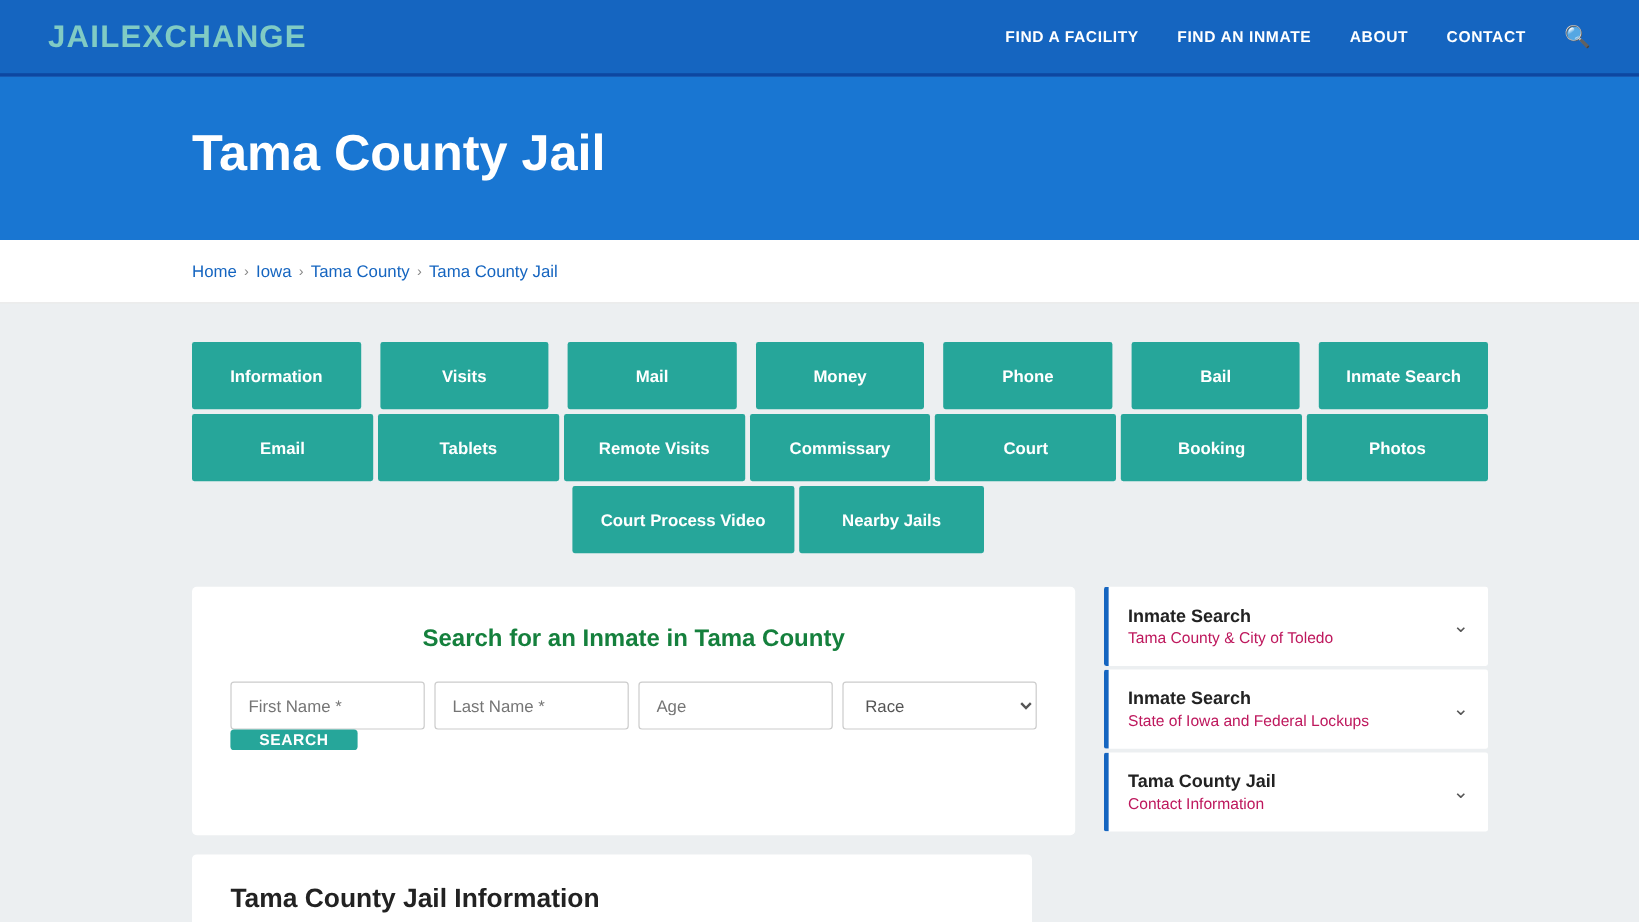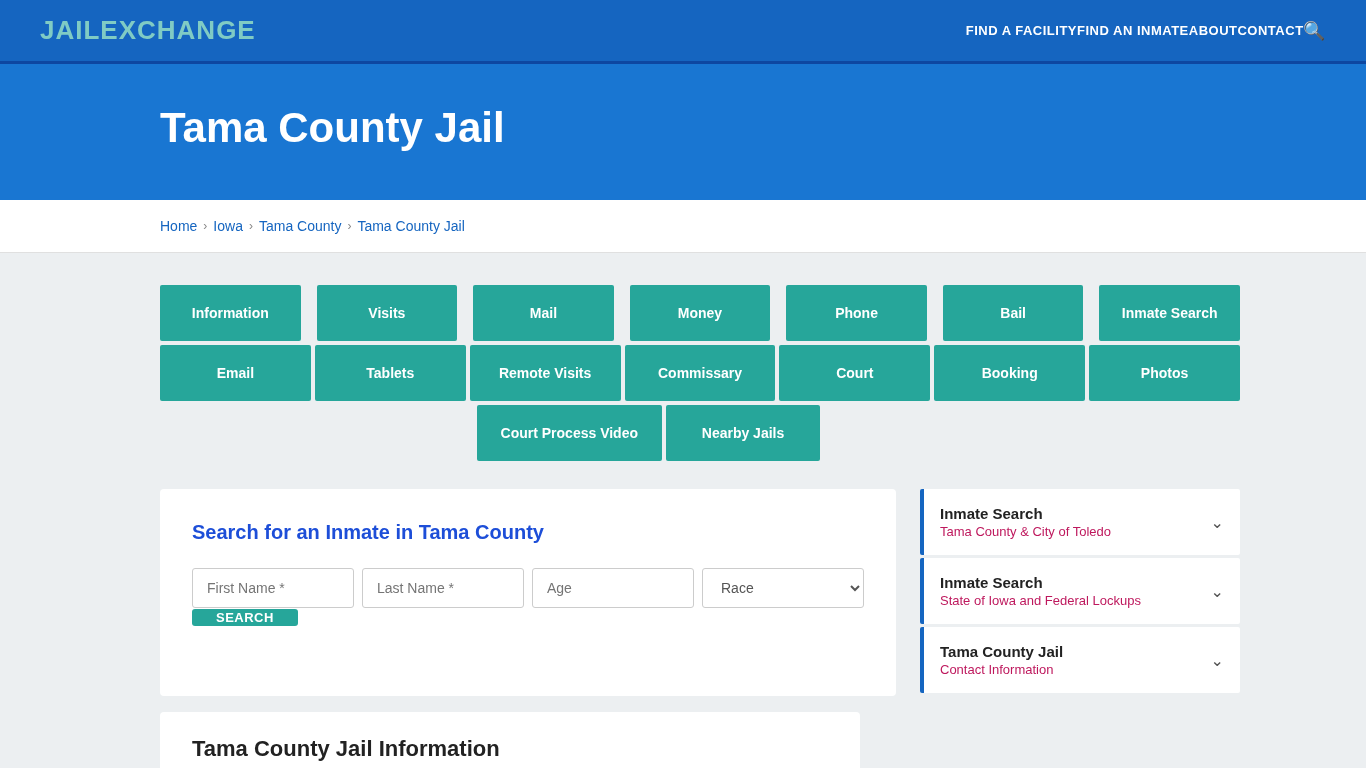--- a/index.html
+++ b/index.html
@@ -21,20 +21,21 @@
       color: #fff;
       letter-spacing: 1px;
       text-transform: uppercase;
     }
     .logo span {
       color: #80cbc4;
     }
     .nav {
       display: flex;
       align-items: center;
+      gap: 32px;
       justify-content: space-between;
     }
     .nav-item {
       color: #fff;
       font-size: 13px;
       font-weight: 700;
       letter-spacing: 0.5px;
       cursor: pointer;
       text-transform: uppercase;
     }
@@ -137,25 +138,25 @@
 
     
     .search-box {
       background: #fff;
       border-radius: 4px;
       padding: 32px 32px 32px 32px;
       flex: 1;
       min-width: 0;
     }
     .search-box h2 {
-      text-align: left;
+      text-align: center;
       font-size: 20px;
       font-weight: 700;
       margin-bottom: 24px;
-      color: #1d4ed8;
+      color: #15803d;
     }
     .search-fields {
       display: flex;
       gap: 8px;
       flex-wrap: wrap;
     }
     .search-fields input,
     .search-fields select {
       border: 1px solid #ccc;
       border-radius: 3px;

